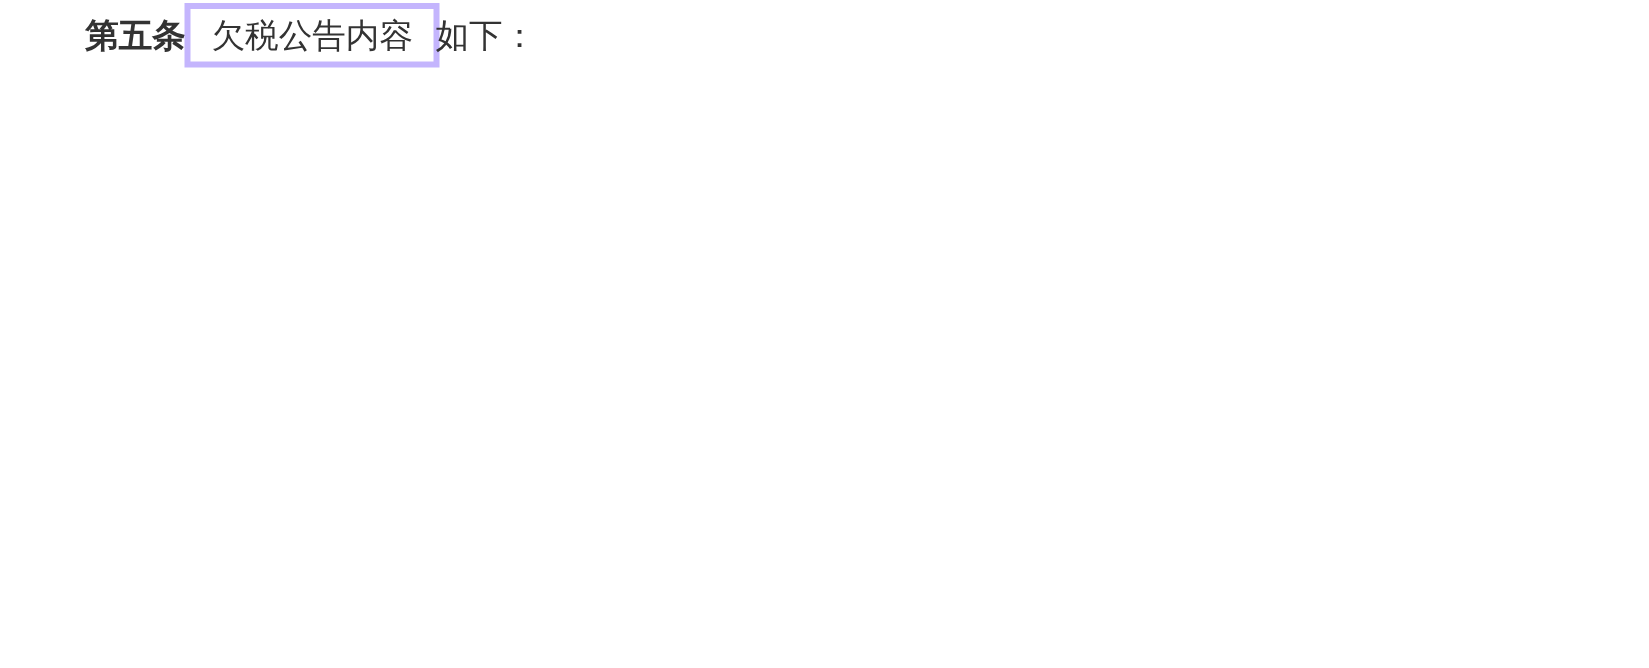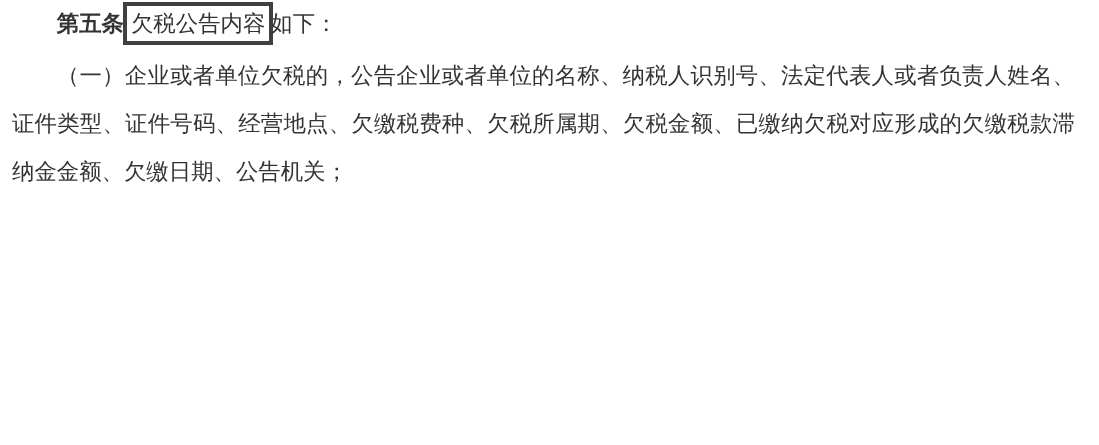--- a/index.html
+++ b/index.html
@@ -26,31 +26,30 @@
     text-indent: 2em;
     word-break: break-all;
   }
   .doc p.heading {
     margin-bottom: 4px;
   }
   .article-number {
     font-weight: bold;
   }
   .redbox {
-    border: 4px solid #404040;
-    padding: 5px 4px;
+    border: 4px solid #c4b5fd;
+    padding: 5px 14px;
     margin: 16px -3px 0 -1px;
   }
 </style>
 </head>
 <body>
 
 <main class="doc">
 
   <p class="heading">
     <span class="article-number">第五条</span><span class="redbox">欠税公告内容</span><span>如下：</span>
   </p>
 
-  <p>（一）企业或者单位欠税的，公告企业或者单位的名称、纳税人识别号、法定代表人或者负责人姓名、证件类型、证件号码、经营地点、欠缴税费种、欠税所属期、欠税金额、已缴纳欠税对应形成的欠缴税款滞纳金金额、欠缴日期、公告机关；</p>
 
 
 
 </main>
 
 </body></html>

